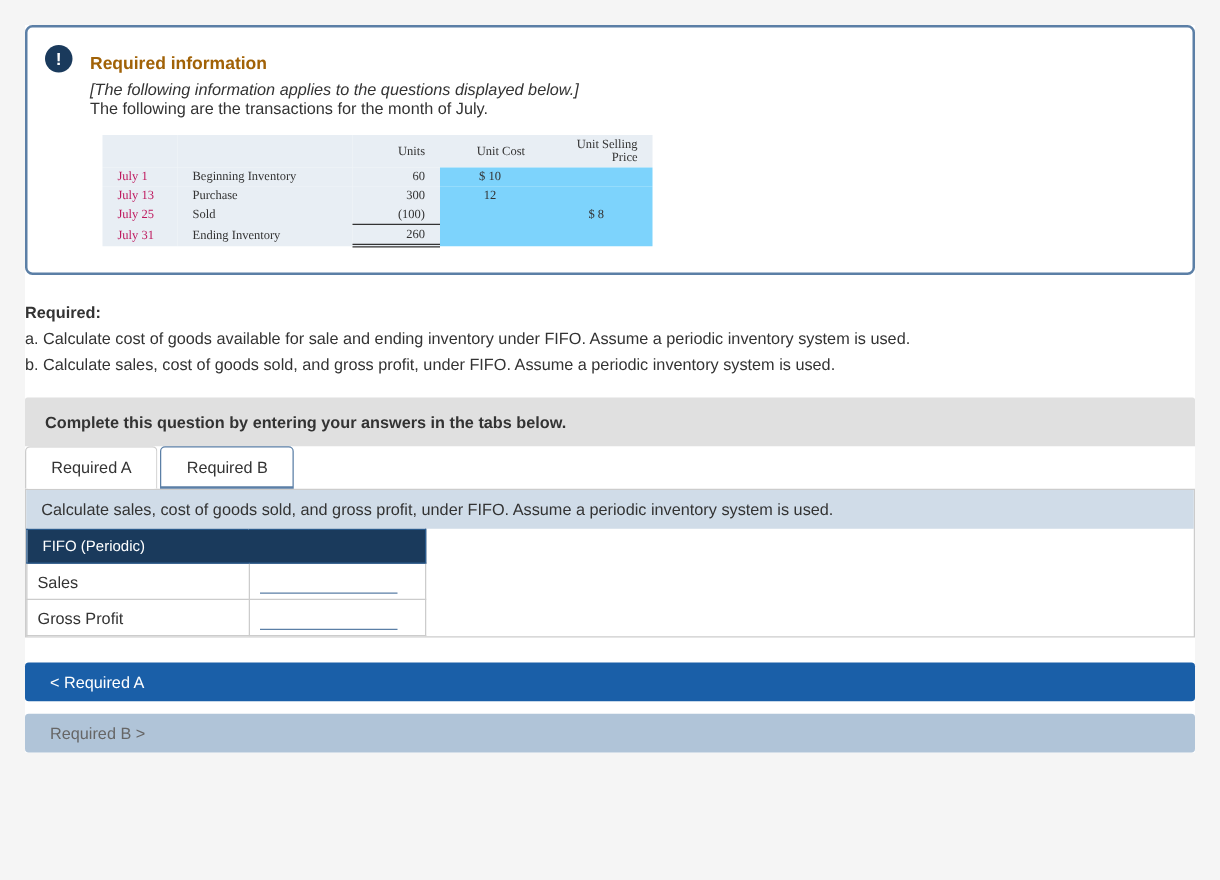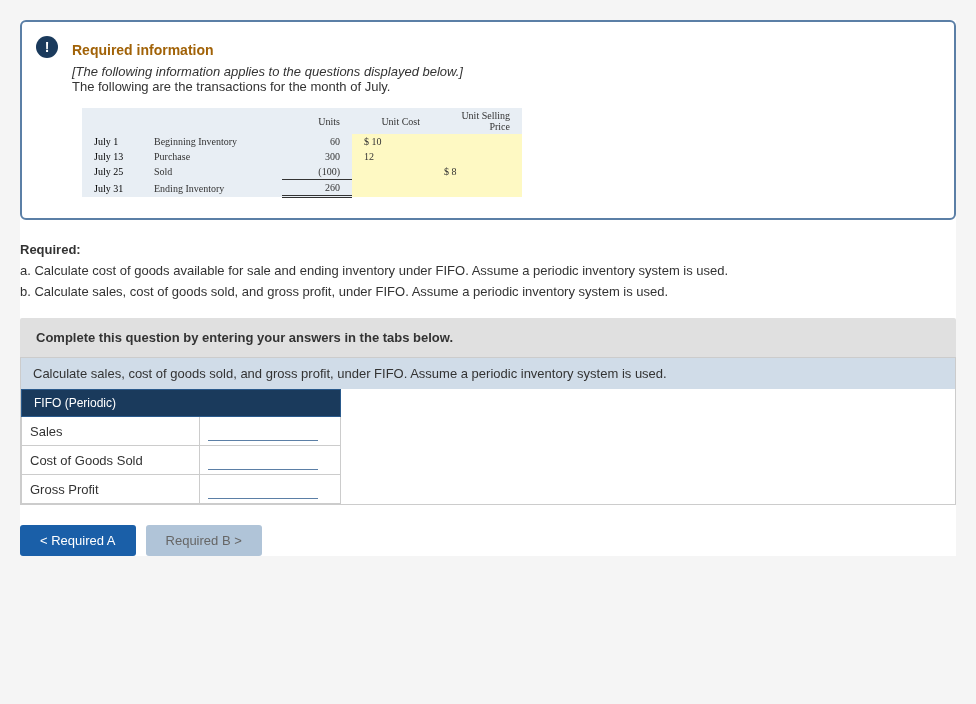--- a/index.html
+++ b/index.html
@@ -73,33 +73,33 @@
       background: #e8eef4;
     }
     .transaction-table th.left-header {
       text-align: left;
     }
     .transaction-table td {
       padding: 2px 12px;
       background: #e8eef4;
     }
     .transaction-table td.date-col {
-      color: #000000;
+      color: #be185d;
       background: #e8eef4;
     }
     .transaction-table td.desc-col {
       background: #e8eef4;
     }
     .transaction-table td.num-col {
       text-align: right;
       background: #e8eef4;
     }
     .transaction-table td.price-col {
-      text-align: left;
-      background: #fef9c3;
+      text-align: center;
+      background: #7dd3fc;
     }
     .underline-cell {
       border-bottom: 1px solid #333;
     }
     .double-underline-cell {
       border-bottom: 3px double #333;
     }
 
     
     .required-section {
@@ -192,22 +192,24 @@
       border-bottom: 1px solid #5b7fa6;
       outline: none;
       font-size: 13px;
       padding: 2px 4px;
       background: transparent;
     }
 
     
     .nav-buttons {
       display: flex;
+      justify-content: center;
       gap: 10px;
       margin-top: 20px;
+      flex-direction: column;
     }
     .nav-btn-primary {
       background: #1a5fa8;
       color: #fff;
       border: none;
       padding: 8px 20px;
       font-size: 13px;
       cursor: pointer;
       border-radius: 3px;
       display: flex;
@@ -283,44 +285,42 @@
   </div>
 
   <div class="required-section">
     <span class="req-label">Required:</span><br>
     <span>a. Calculate cost of goods available for sale and ending inventory under FIFO. Assume a periodic inventory system is used.</span><br>
     <span>b. Calculate sales, cost of goods sold, and gross profit, under FIFO. Assume a periodic inventory system is used.</span>
   </div>
 
   <div class="complete-box">Complete this question by entering your answers in the tabs below.</div>
 
+  <div class="tabs-container">
+    <div class="tab">Required A</div>
+    <div class="tab active">Required B</div>
+  </div>
 
   <div class="tab-content-area">
     <div class="tab-description">Calculate sales, cost of goods sold, and gross profit, under FIFO. Assume a periodic inventory system is used.</div>
 
     <table class="answer-table">
       <thead>
         <tr>
           <th colspan="2">FIFO (Periodic)</th>
         </tr>
       </thead>
       <tbody>
         <tr>
           <td class="label-col">Sales</td>
           <td class="input-col">
             <input class="answer-input" type="text" value="" style="">
           </td>
         </tr>
         <tr>
-          <td class="label-col">Cost of Goods Sold</td>
-          <td class="input-col">
-            <input class="answer-input" type="text" value="" style="">
-          </td>
-        </tr>
-        <tr>
           <td class="label-col">Gross Profit</td>
           <td class="input-col">
             <input class="answer-input" type="text" value="" style="">
           </td>
         </tr>
       </tbody>
     </table>
   </div>
 
   <div class="nav-buttons">

